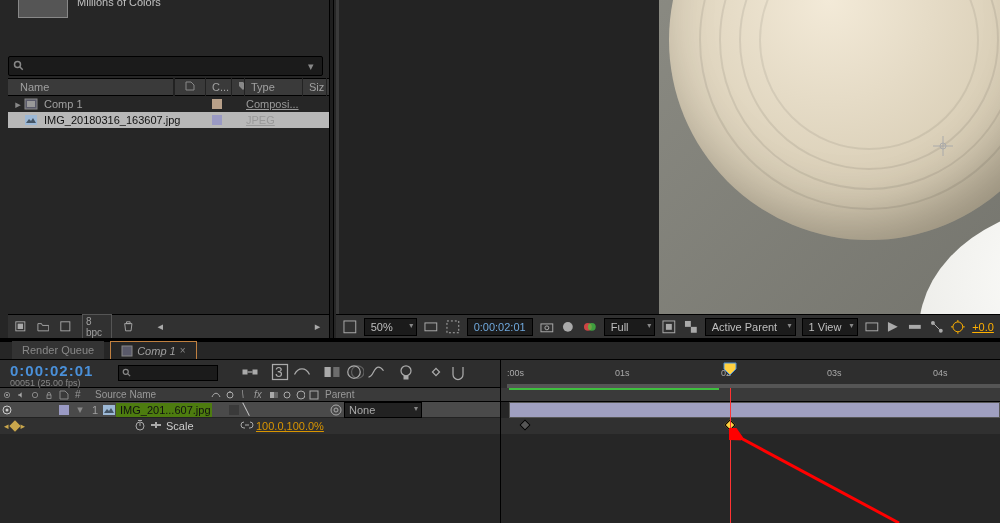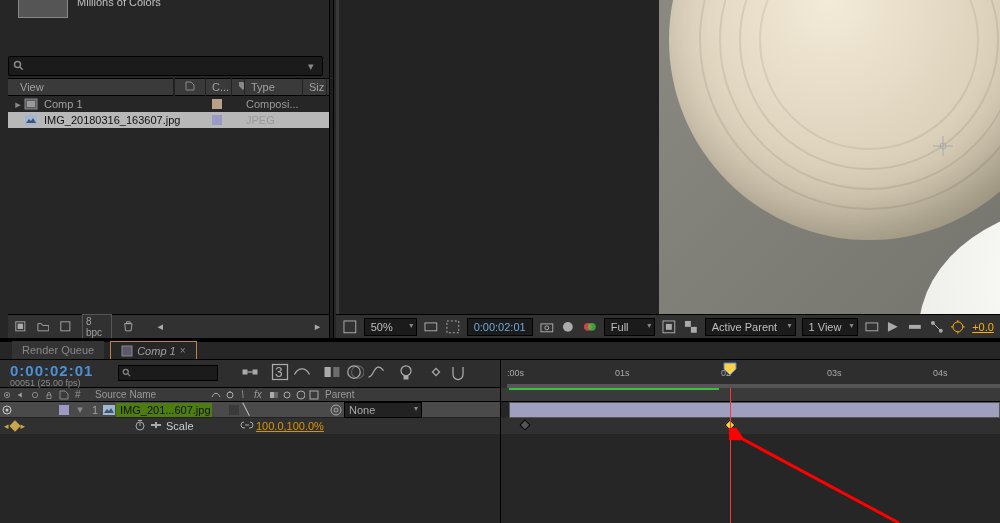--- a/index.html
+++ b/index.html
@@ -13,21 +13,21 @@
   .search-row input { flex:1; background:transparent; border:none; color:#ccc; margin-left:4px; font-size:11px; outline:none;}
   .search-row .drop { flex:0 0 10px; color:#888;}
   .proj-columns { left:8px; top:78px; width:321px; height:18px; background:#3a3a3a; border-top:1px solid #000; border-bottom:1px solid #000; display:flex; align-items:center; padding-left:6px;}
   .proj-columns span { padding:3px 6px; border-right:1px solid #222; white-space:nowrap; overflow:hidden;}
   .proj-body { left:8px; top:96px; width:321px; height:218px; background:#262626; }
   .proj-row { display:flex; align-items:center; height:16px; padding-left:4px; }
   .proj-row .twirl { width:12px; text-align:center; color:#888;}
   .proj-row .ricon { width:14px; height:12px; margin-right:4px; display:inline-block;}
   .proj-row .lbl { flex:0 0 158px; padding-left:2px;}
   .proj-row .swatch { width:10px; height:10px; background:#b8a089; margin:0 12px;}
-  .proj-row .type { color:#999; }
+  .proj-row .type { color:#999;text-decoration:underline; }
   .proj-row.selected { background:#b8b8b8; color:#111; }
   .proj-row.selected .lbl { color:#111; }
   .proj-footer { left:8px; top:314px; width:321px; height:24px; background:#313131; display:flex; align-items:center; gap:10px; padding:0 6px; border-top:1px solid #000;}
   .proj-footer .icon { width:14px; height:14px; fill:#aaa; display:flex; align-items:center; justify-content:center;}
   .proj-footer .bpcbox { font-size:10px; border:1px solid #555; padding:1px 3px;}
   .proj-footer .spacer { flex:1; }
   .proj-footer .arrow { width:12px; text-align:center; color:#aaa;}
   
   .vdiv { position:absolute; top:0; height:338px; width:5px; background:#1e1e1e; border-left:1px solid #000; border-right:1px solid #000;}
   
@@ -96,21 +96,21 @@
 <div class="panel search-row">
   <svg viewBox="0 0 16 16">
       <circle cx="6" cy="6" r="4" fill="none" stroke="#888" stroke-width="2"></circle>
       <line x1="9" y1="9" x2="13" y2="13" stroke="#888" stroke-width="2"></line>
     </svg>
   <input placeholder="" style="">
   <span class="drop">▾</span>
 </div>
 
 <div class="panel proj-columns">
-  <span style="width:160px">View</span>
+  <span style="width:160px">Name</span>
   <span style="width:32px;border-left:1px solid #222;text-align:center">
     <svg width="10" height="10" viewBox="0 0 10 10">
         <path d="M1 1h5l3 3v5H1z" fill="none" stroke="#888"></path>
       </svg>
   </span>
   <span style="width:26px">C...</span>
   <span style="width:10px">
     <svg width="10" height="10" viewBox="0 0 10 10">
         <path d="M1 1h4l4 4-4 4-4-4z" fill="#888"></path>
       </svg>

